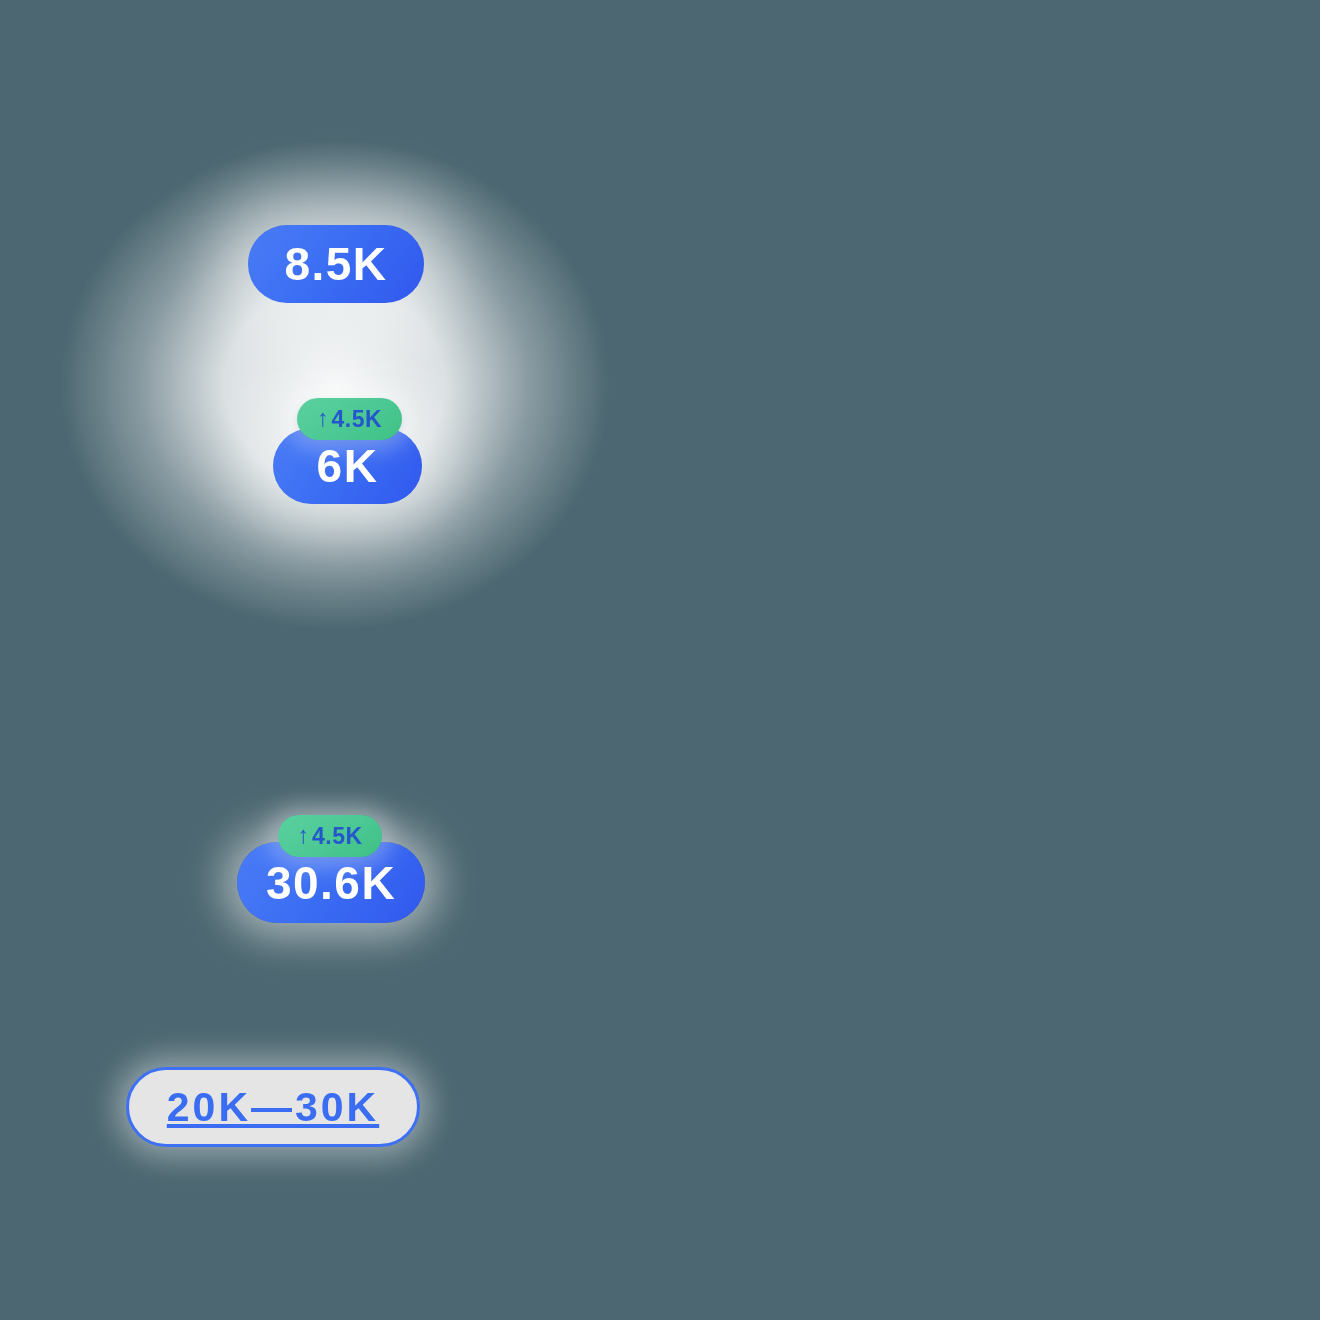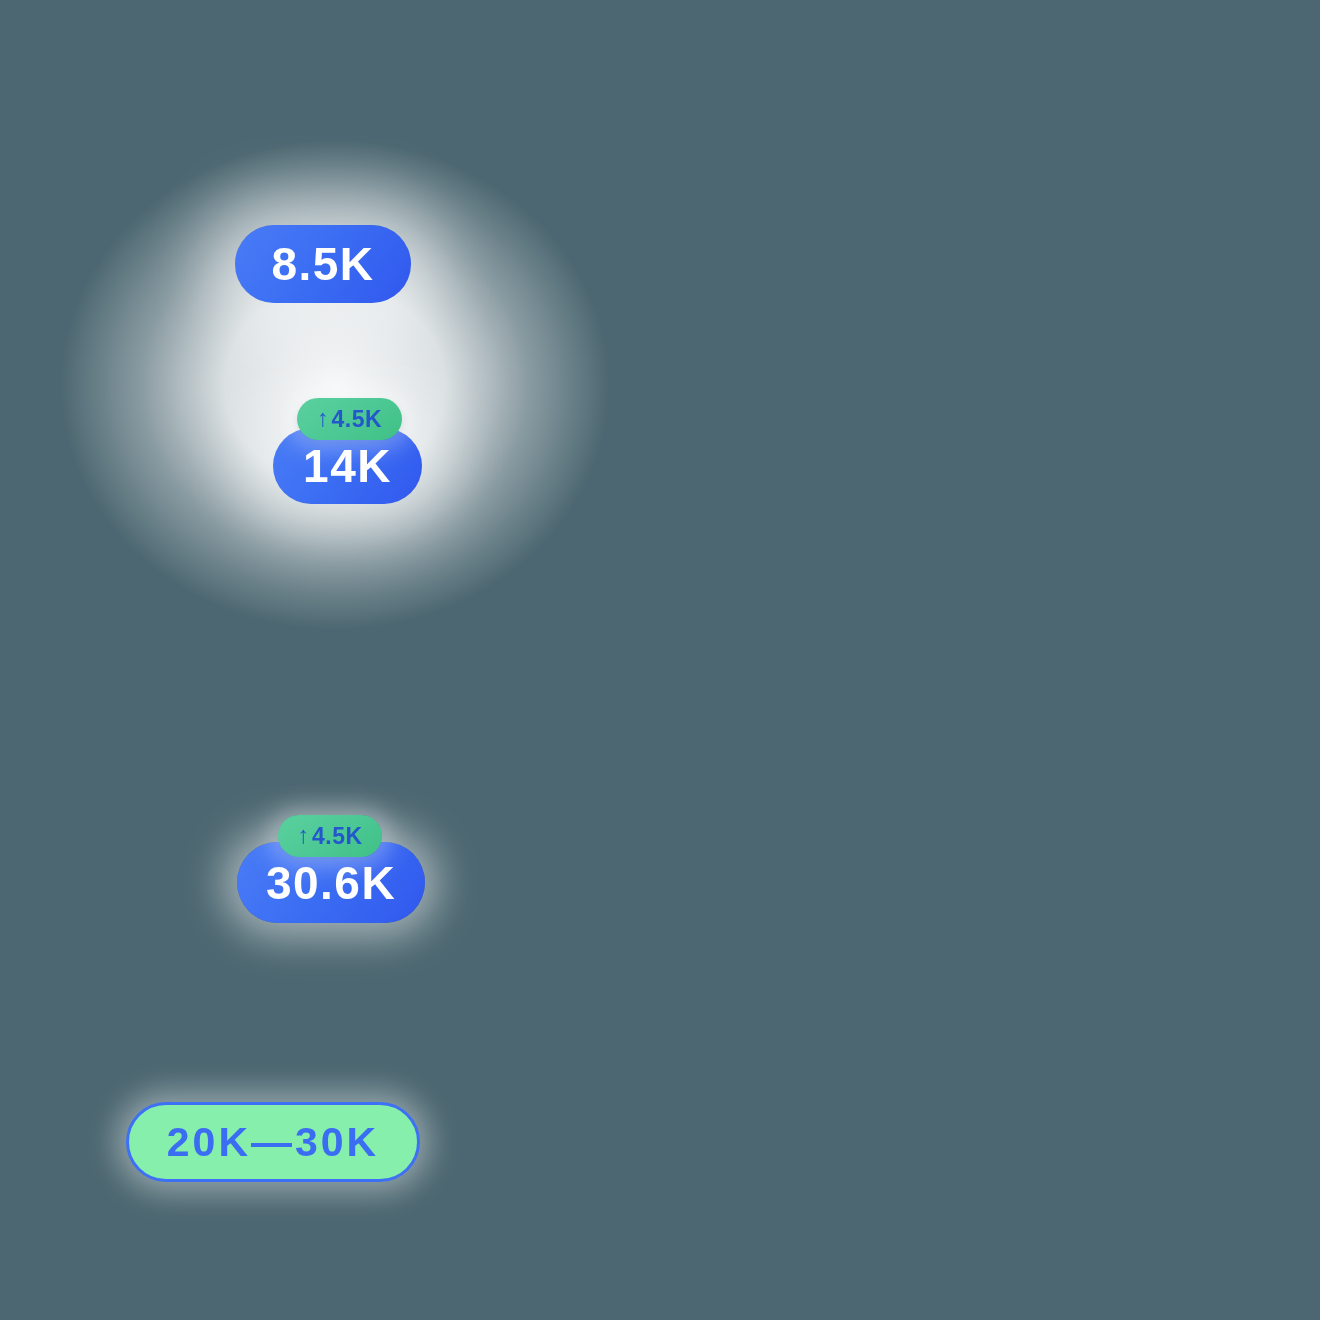--- a/index.html
+++ b/index.html
@@ -36,50 +36,51 @@
     justify-content: center;
     color: #ffffff;
     font-weight: 700;
     letter-spacing: 1.5px;
     box-sizing: border-box;
   }
   .pill-blue {
     background: linear-gradient(125deg, #4a7cf6 0%, #3b6ef3 45%, #3158ee 100%);
   }
   .pill-1 {
-    left: 235px; top: 225px;
+    left: 248px; top: 225px;
     width: 176px; height: 78px;
     border-radius: 39px;
     font-size: 46px;
     box-shadow: 0 0 60px 30px rgba(255,255,255,0.45);
   }
   .pill-2 {
     left: 273px; top: 428px;
     width: 149px; height: 76px;
     border-radius: 38px;
     font-size: 46px;
     box-shadow: 0 0 60px 30px rgba(255,255,255,0.45);
   }
   .pill-3 {
     left: 237px; top: 842px;
     width: 188px; height: 81px;
     border-radius: 41px;
     font-size: 46px;
     box-shadow: 0 0 40px 14px rgba(255,255,255,0.50);
   }
   .pill-4 {
-    left: 126px; top: 1102px;
+    left: 126px; top: 1067px;
     width: 294px; height: 80px;
     border-radius: 40px;
-    background: #86efac;
+    background: #e5e5e5;
     border: 3px solid #3e70f5;
     color: #3a6df2;
     font-size: 41px;
     letter-spacing: 3px;
     box-shadow: 0 0 30px 10px rgba(255,255,255,0.40);
+    text-decoration: underline;
   }
   .delta-badge {
     position: absolute;
     display: flex;
     align-items: center;
     justify-content: center;
     gap: 2px;
     background: linear-gradient(145deg, #5ad19f 0%, #4cc894 55%, #3fc085 100%);
     color: #2457cc;
     font-weight: 700;
@@ -107,21 +108,21 @@
 
   <div class="pill pill-blue pill-1">
     <span>8.5K</span>
   </div>
 
   <div class="delta-badge badge-2">
     <span class="arrow">↑</span>
     <span>4.5K</span>
   </div>
   <div class="pill pill-blue pill-2">
-    <span>14K</span>
+    <span>6K</span>
   </div>
 
   <div class="delta-badge badge-3">
     <span class="arrow">↑</span>
     <span>4.5K</span>
   </div>
   <div class="pill pill-blue pill-3">
     <span>30.6K</span>
   </div>
 

